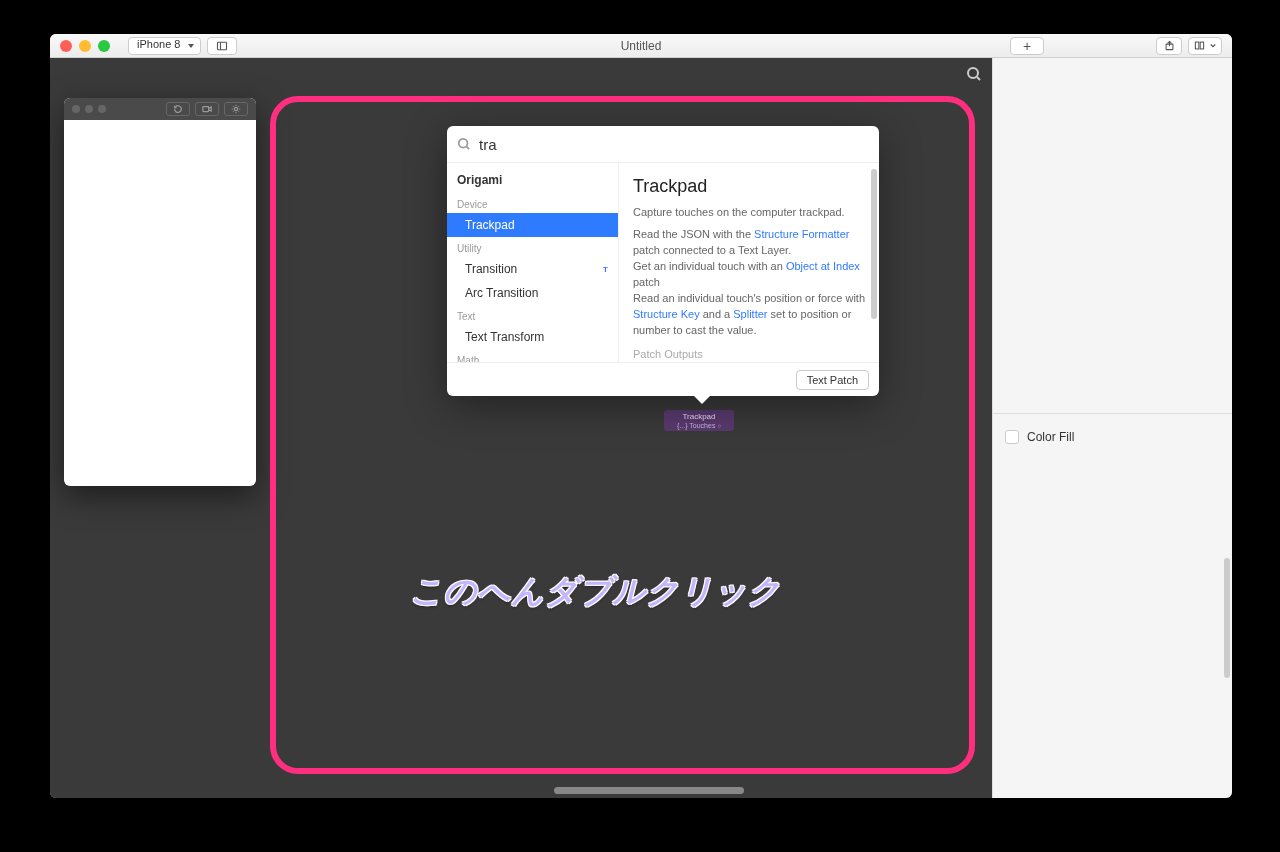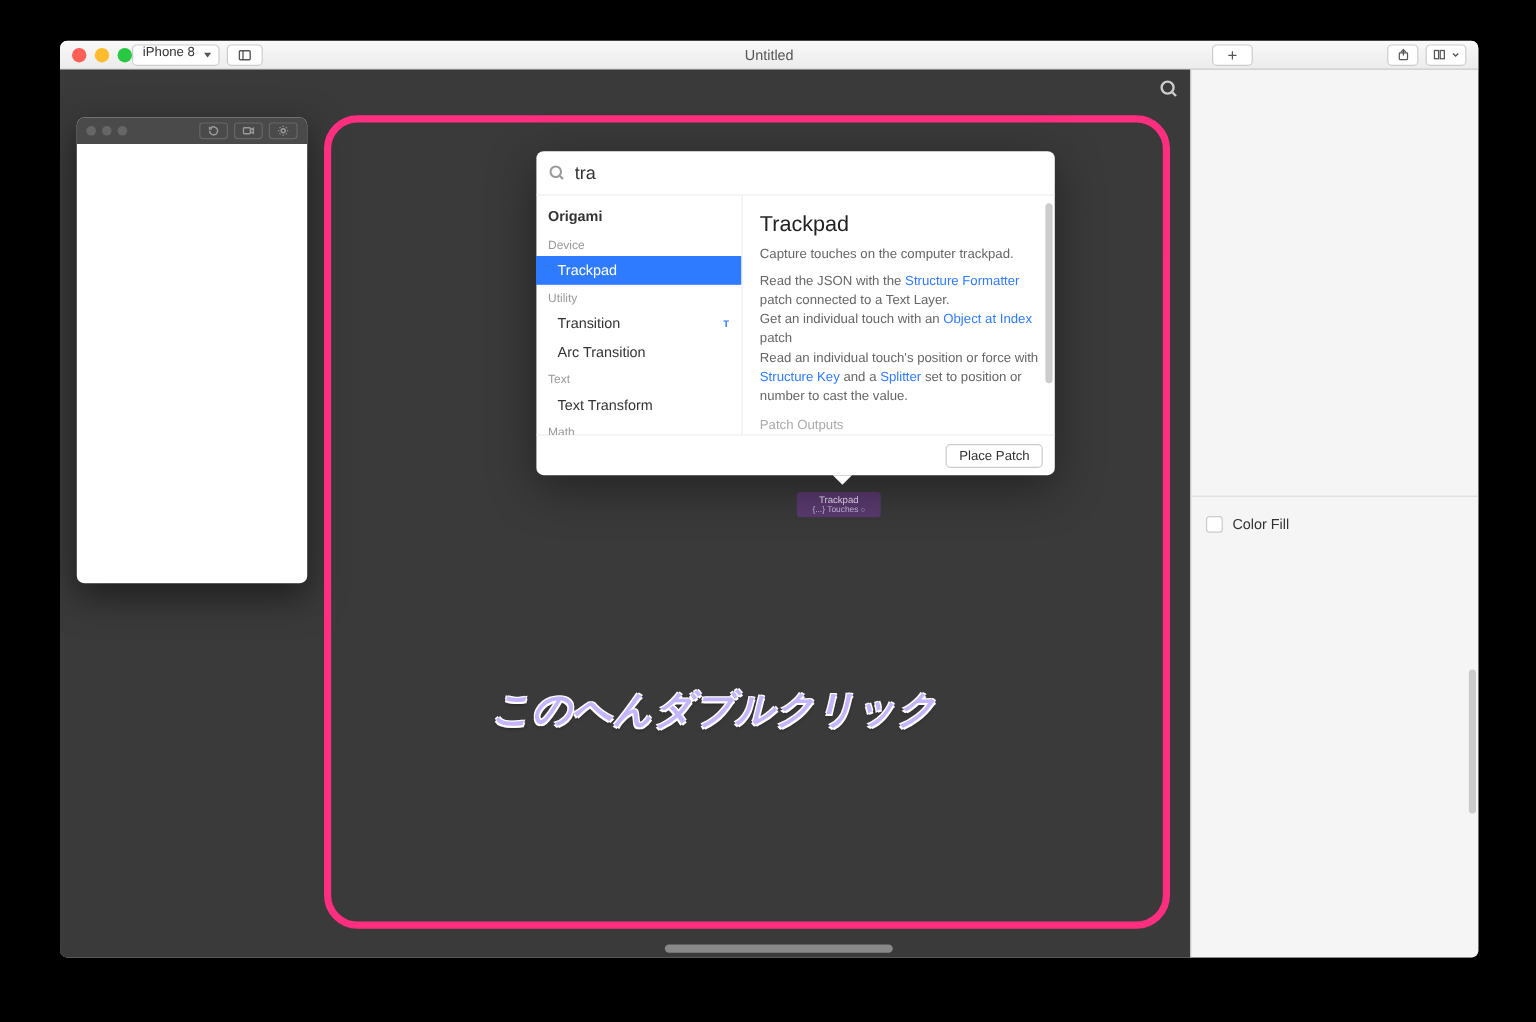--- a/index.html
+++ b/index.html
@@ -25,21 +25,21 @@
   padding: 0 10px;
   position: relative;
 }
 .traffic { display: flex; gap: 7px; }
 .traffic span { width: 12px; height: 12px; border-radius: 50%; display: block; }
 .tl-close { background: #ff5f57; }
 .tl-min   { background: #febc2e; }
 .tl-max   { background: #28c840; }
 
 .device-select {
-  height: 18px;
+  margin-left: 18px; height: 18px;
   border: 1px solid #ccc; border-radius: 4px;
   background: #fff; font-size: 11px;
   padding: 0 20px 3px 8px;
   display: flex; align-items: center;
   position: relative; color: #333;
 }
 .device-select::after {
   content: ""; position: absolute; right: 6px; top: 6px;
   border-left: 3px solid transparent; border-right: 3px solid transparent;
   border-top: 4px solid #555;
@@ -343,21 +343,21 @@
             <p>
               <span>Read the JSON with the </span><a href="#">Structure Formatter</a><span> patch connected to a Text Layer.</span><br>
               <span>Get an individual touch with an </span><a href="#">Object at Index</a><span> patch</span><br>
               <span>Read an individual touch's position or force with </span><a href="#">Structure Key</a><span> and a </span><a href="#">Splitter</a><span> set to position or number to cast the value.</span>
             </p>
             <div class="pr-section">Patch Outputs</div>
 
           </div>
         </div>
         <div class="pop-footer">
-          <button>Place Patch</button>
+          <button>Text Patch</button>
         </div>
       </div>
 
       <div class="h-scroll"></div>
     </div>
 
     <div class="inspector">
       <div class="top"></div>
       <div class="sep"></div>
       <div class="row">

